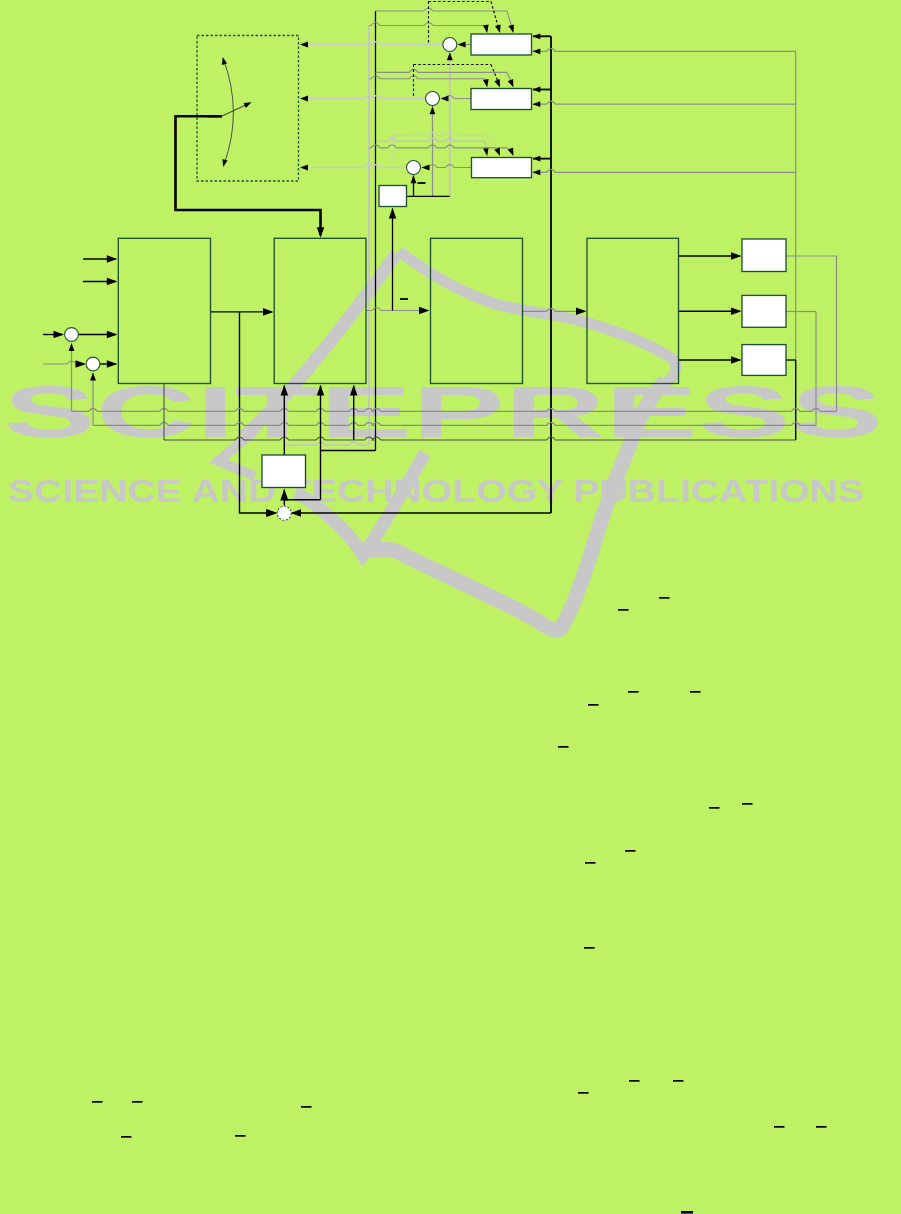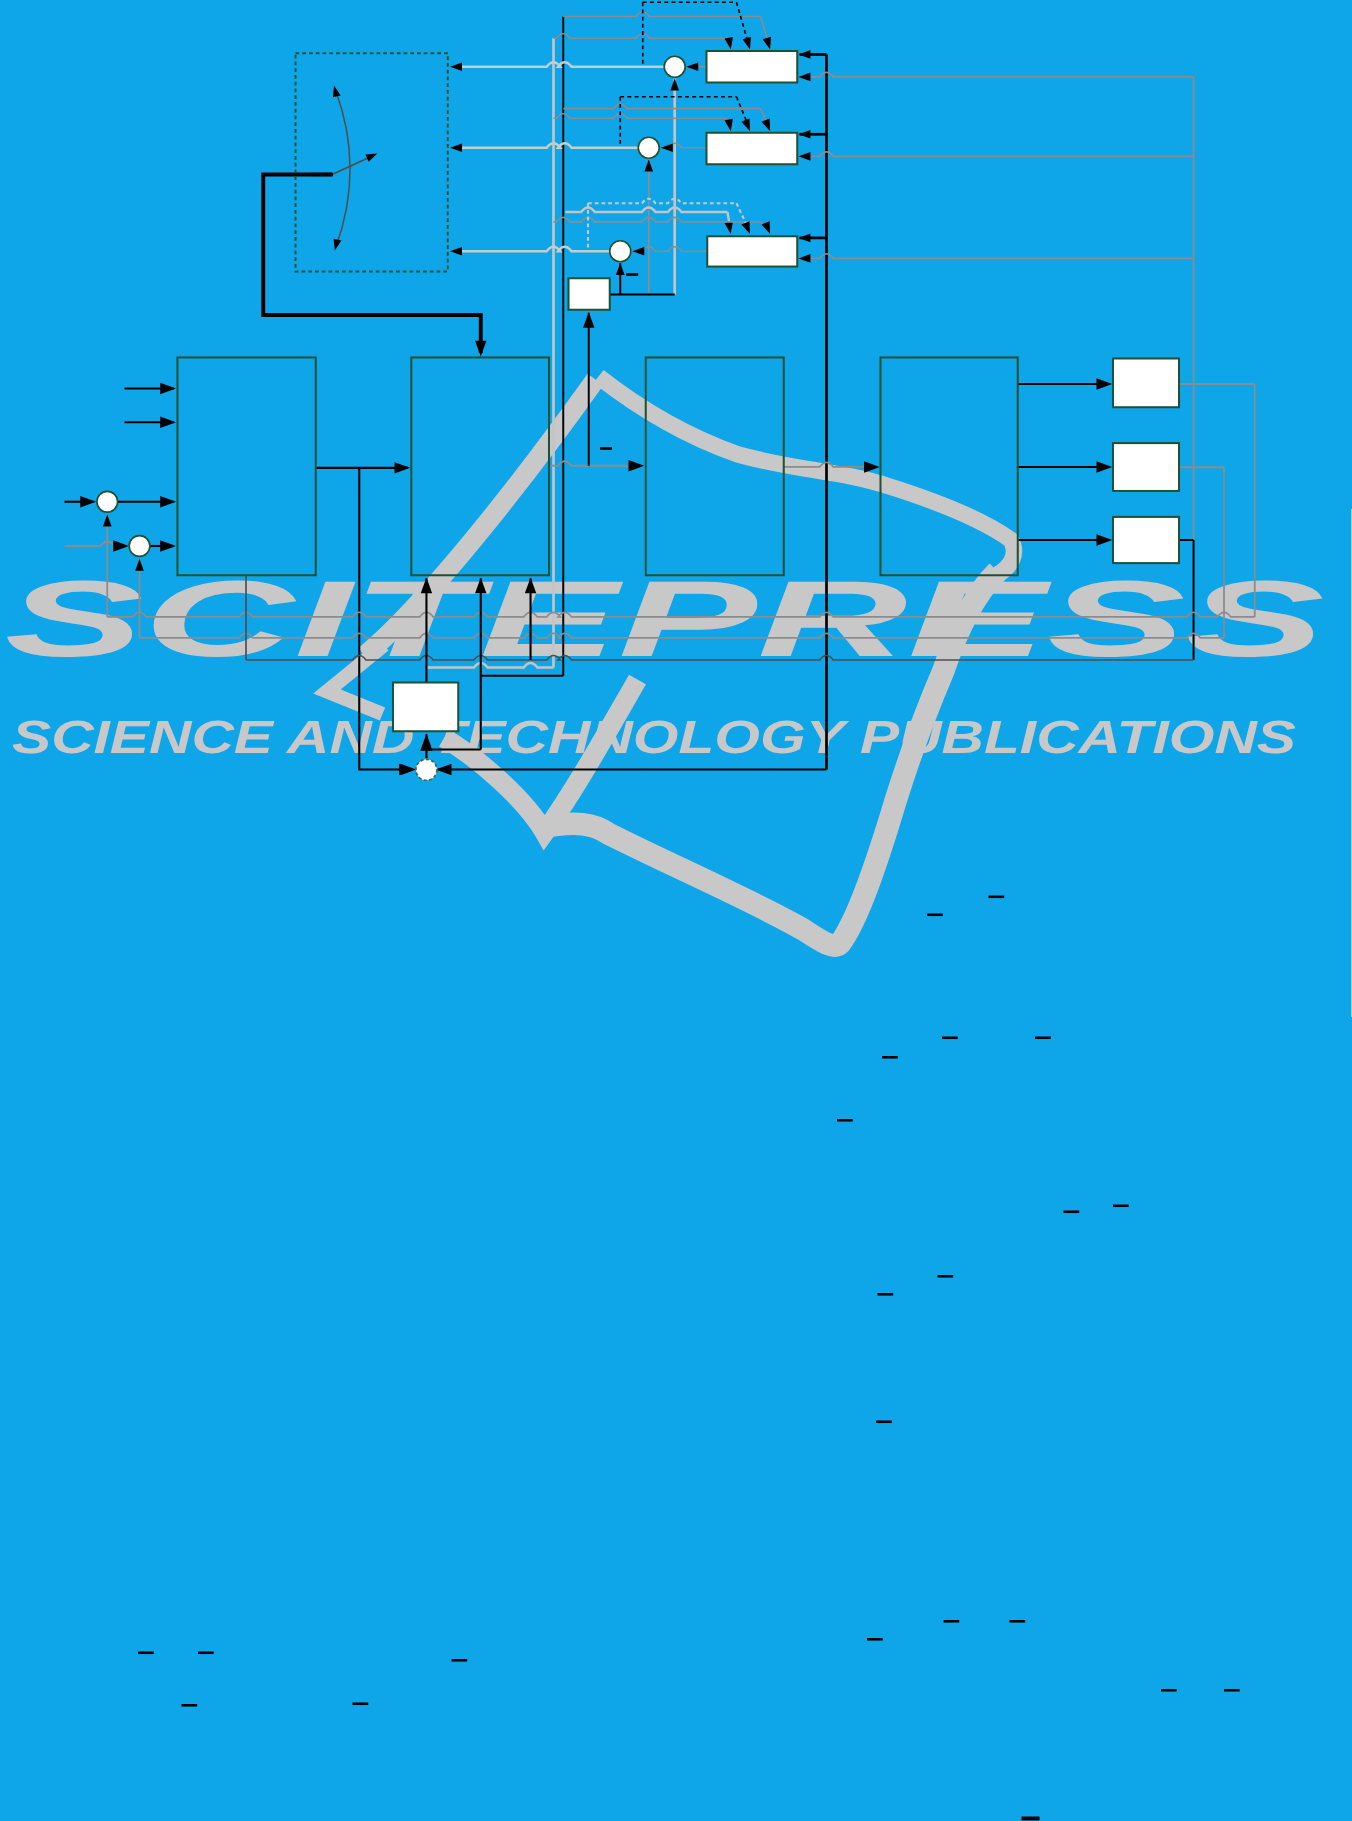--- a/index.html
+++ b/index.html
@@ -1,17 +1,17 @@
 <!DOCTYPE html>
 <html><head>
 <meta charset="utf-8">
 <style>
 html,body{margin:0;padding:0;background:#ffffff;}
 text{-webkit-font-smoothing:antialiased;}
-#page{position:relative;width:901px;height:1214px;background:#0ea5e9;overflow:hidden;font-style:italic;}
+#page{position:relative;width:901px;height:1214px;background:#bef264;overflow:hidden;}
 </style>
 </head>
 <body>
 
 <div id="page">
 <svg width="901" height="1214" viewBox="0 0 901 1214">
 
 <g fill="none" stroke="#c8c8c8">
         <path d="M243 437 C290 398 362 302 397 253" stroke-width="13"></path>
         <path d="M399 251 C427 273 458 291 492 303 C532 314 562 314 592 324 C627 335 656 347 674 360 C679 369 674 378 665 383" stroke-width="11"></path>

